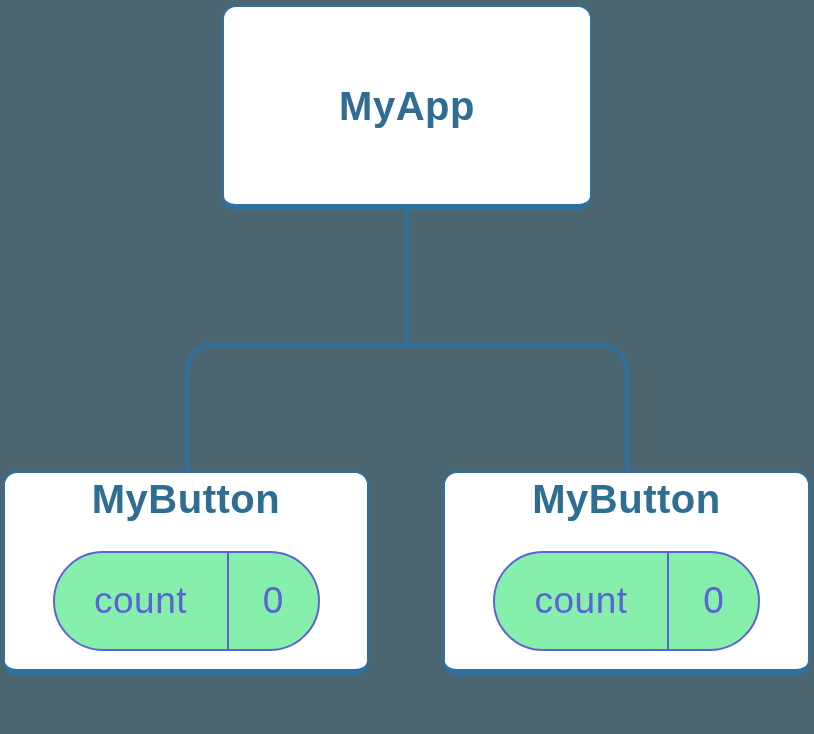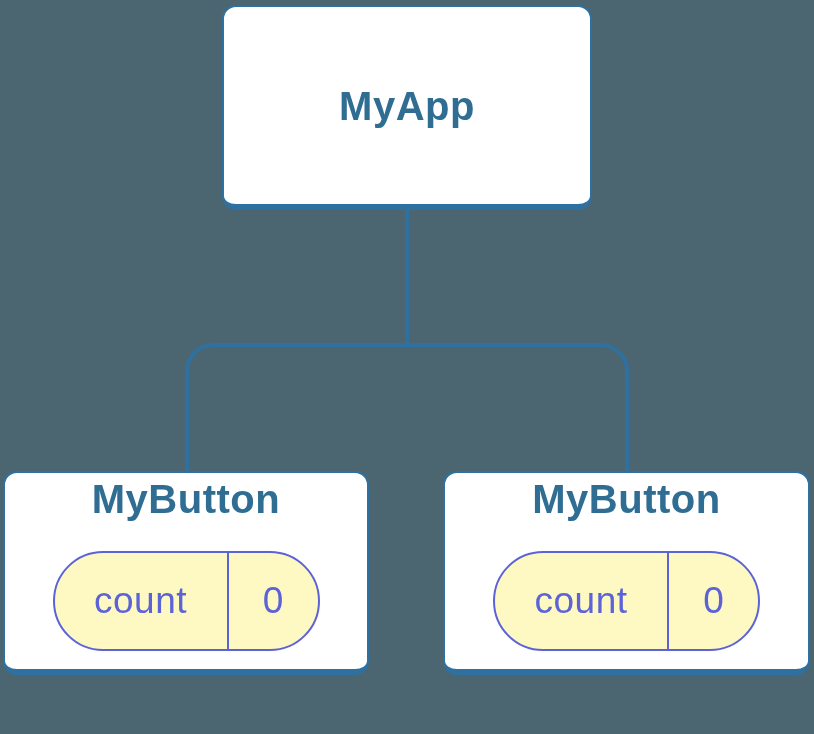--- a/index.html
+++ b/index.html
@@ -72,21 +72,21 @@
     border-radius: 28px 28px 0 0;
   }
   
   .pill {
     box-sizing: border-box;
     margin-top: 32px;
     width: 267px;
     height: 100px;
     border: 2px solid #5C63D7;
     border-radius: 50px;
-    background: #fef9c3;
+    background: #86efac;
     display: flex;
     align-items: stretch;
     overflow: hidden;
     text-align: right;
   }
   .pill-key {
     flex: 1;
     display: flex;
     align-items: center;
     justify-content: center;

